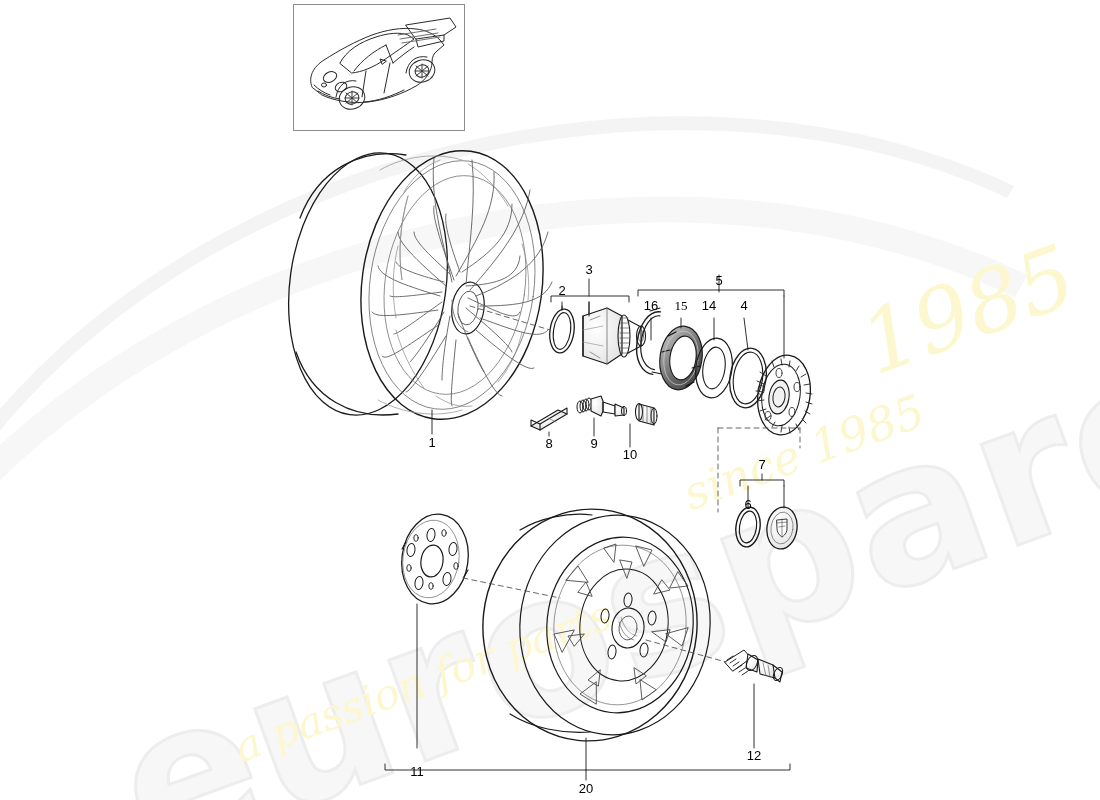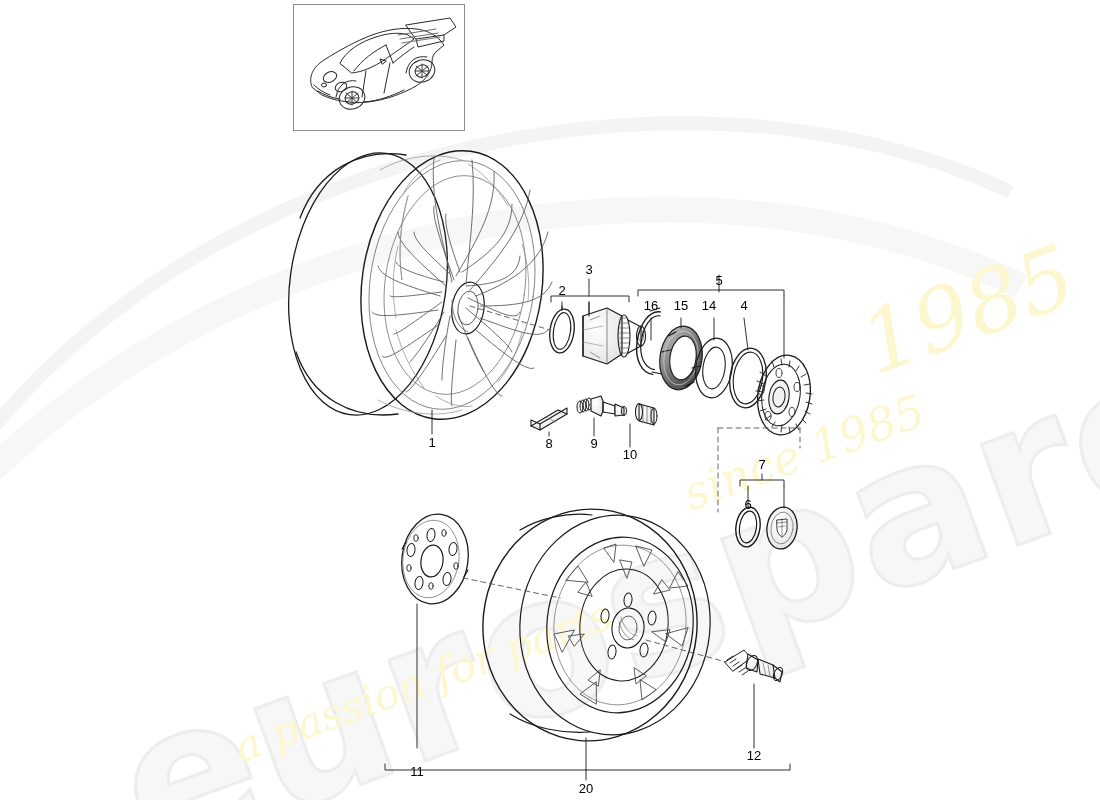--- a/index.html
+++ b/index.html
@@ -508,17 +508,17 @@
     <span class="callout" style="left:719px; top:274px;">5</span>
     <span class="callout" style="left:748px; top:498px;">6</span>
     <span class="callout" style="left:762px; top:458px;">7</span>
     <span class="callout" style="left:549px; top:437px;">8</span>
     <span class="callout" style="left:594px; top:437px;">9</span>
     <span class="callout" style="left:630px; top:448px;">10</span>
     <span class="callout" style="left:417px; top:749px;margin-top:16px;">11</span>
     <span class="callout" style="left:754px; top:749px;text-align:center;">12</span>
     <span class="callout" style="left:586px; top:782px;">20</span>
     <span class="callout" style="left:709px; top:299px;">14</span>
-    <span class="callout" style="left:681px; top:299px;">15</span>
+    <span class="callout" style="left:681px; top:299px;font-family:Liberation Serif, serif;">15</span>
     <span class="callout" style="left:651px; top:299px;">16</span>
   </div>
 
 </div>
 
 </body></html>

